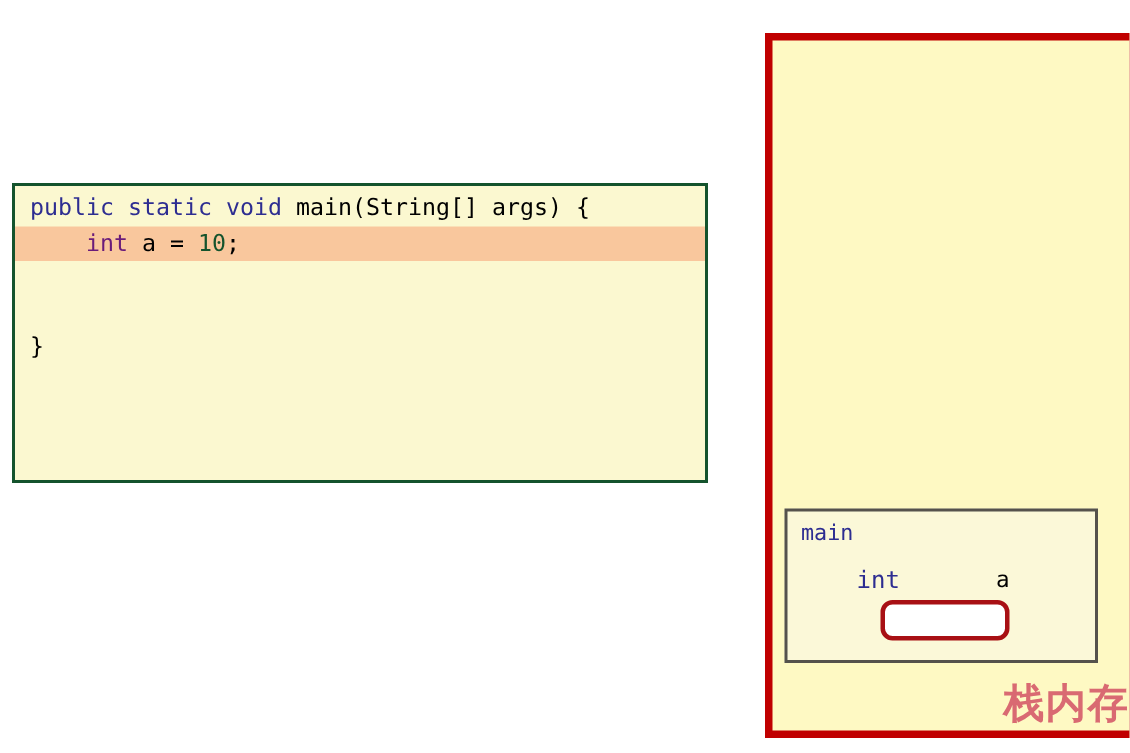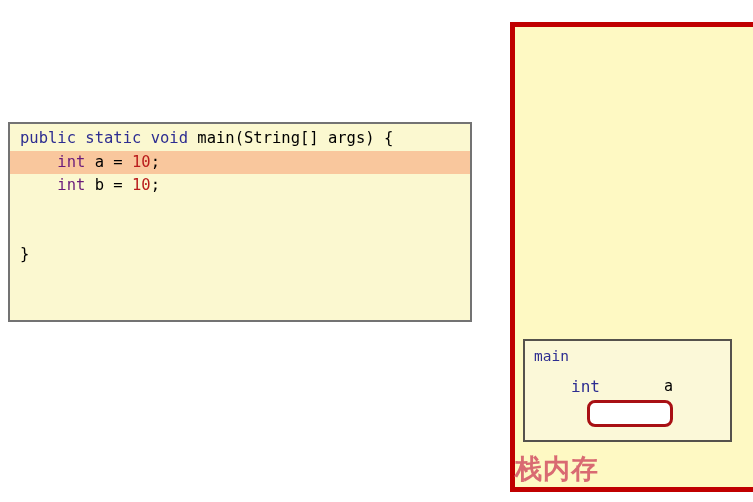--- a/index.html
+++ b/index.html
@@ -17,40 +17,40 @@
 
   
   #code-block {
     position: absolute;
     left: 8px;
     top: 122px;
     width: 464px;
     height: 200px;
     box-sizing: border-box;
     background: #FBF8D0;
-    border: 2px solid #737373;
+    border: 2px solid #14532d;
     overflow: hidden;
   }
   .code-line {
     height: 23px;
     line-height: 23px;
     font-family: "DejaVu Sans Mono", monospace;
     font-size: 15.5px;
     white-space: pre;
     padding-left: 10px;
     color: #000000;
     letter-spacing: 0px;
   }
   .code-line.first { padding-top: 2px; height: 25px; line-height: 25px; }
   .code-line.highlight {
     background: #F9C79D;
   }
   .tok-kw      { color: #2d2d91; }   
   .tok-type    { color: #6a1b7a; }   
-  .tok-num     { color: #b91c1c; }   
+  .tok-num     { color: #14532d; }   
   .tok-var     { color: #2222cc; }   
   .tok-plain   { color: #000000; }
 
   
   #stack-panel {
     position: absolute;
     left: 510px;
     top: 22px;
     width: 248px;
     height: 470px;
@@ -109,35 +109,34 @@
     font-size: 15px;
     color: #000000;
     text-align: center;
     line-height: 21px;
   }
   #stack-label {
     position: absolute;
     left: 0;
     right: 0;
     top: 424px;
-    text-align: left;
+    text-align: right;
     font-family: "DejaVu Sans", sans-serif;
     font-size: 27px;
     font-weight: bold;
     color: #D96A72;
     letter-spacing: 1px;
   }
 </style>
 </head>
 <body>
 
 <div id="code-block">
     <div class="code-line first"><span class="tok-kw">public static void </span><span class="tok-plain">main(String[] args) {</span></div>
     <div class="code-line highlight"><span class="tok-plain">    </span><span class="tok-type">int</span><span class="tok-plain"> a = </span><span class="tok-num">10</span><span class="tok-plain">;</span></div>
-    <div class="code-line"><span class="tok-plain">    </span><span class="tok-type">int</span><span class="tok-plain"> b = </span><span class="tok-num">10</span><span class="tok-plain">;</span></div>
     <div class="code-line"><span class="tok-plain"></span></div>
     <div class="code-line"><span class="tok-plain"></span></div>
     <div class="code-line"><span class="tok-plain">}</span></div>
   </div>
 
 <div id="stack-panel">
 
   <div id="stack-frame">
     <div id="frame-name">main</div>
 

